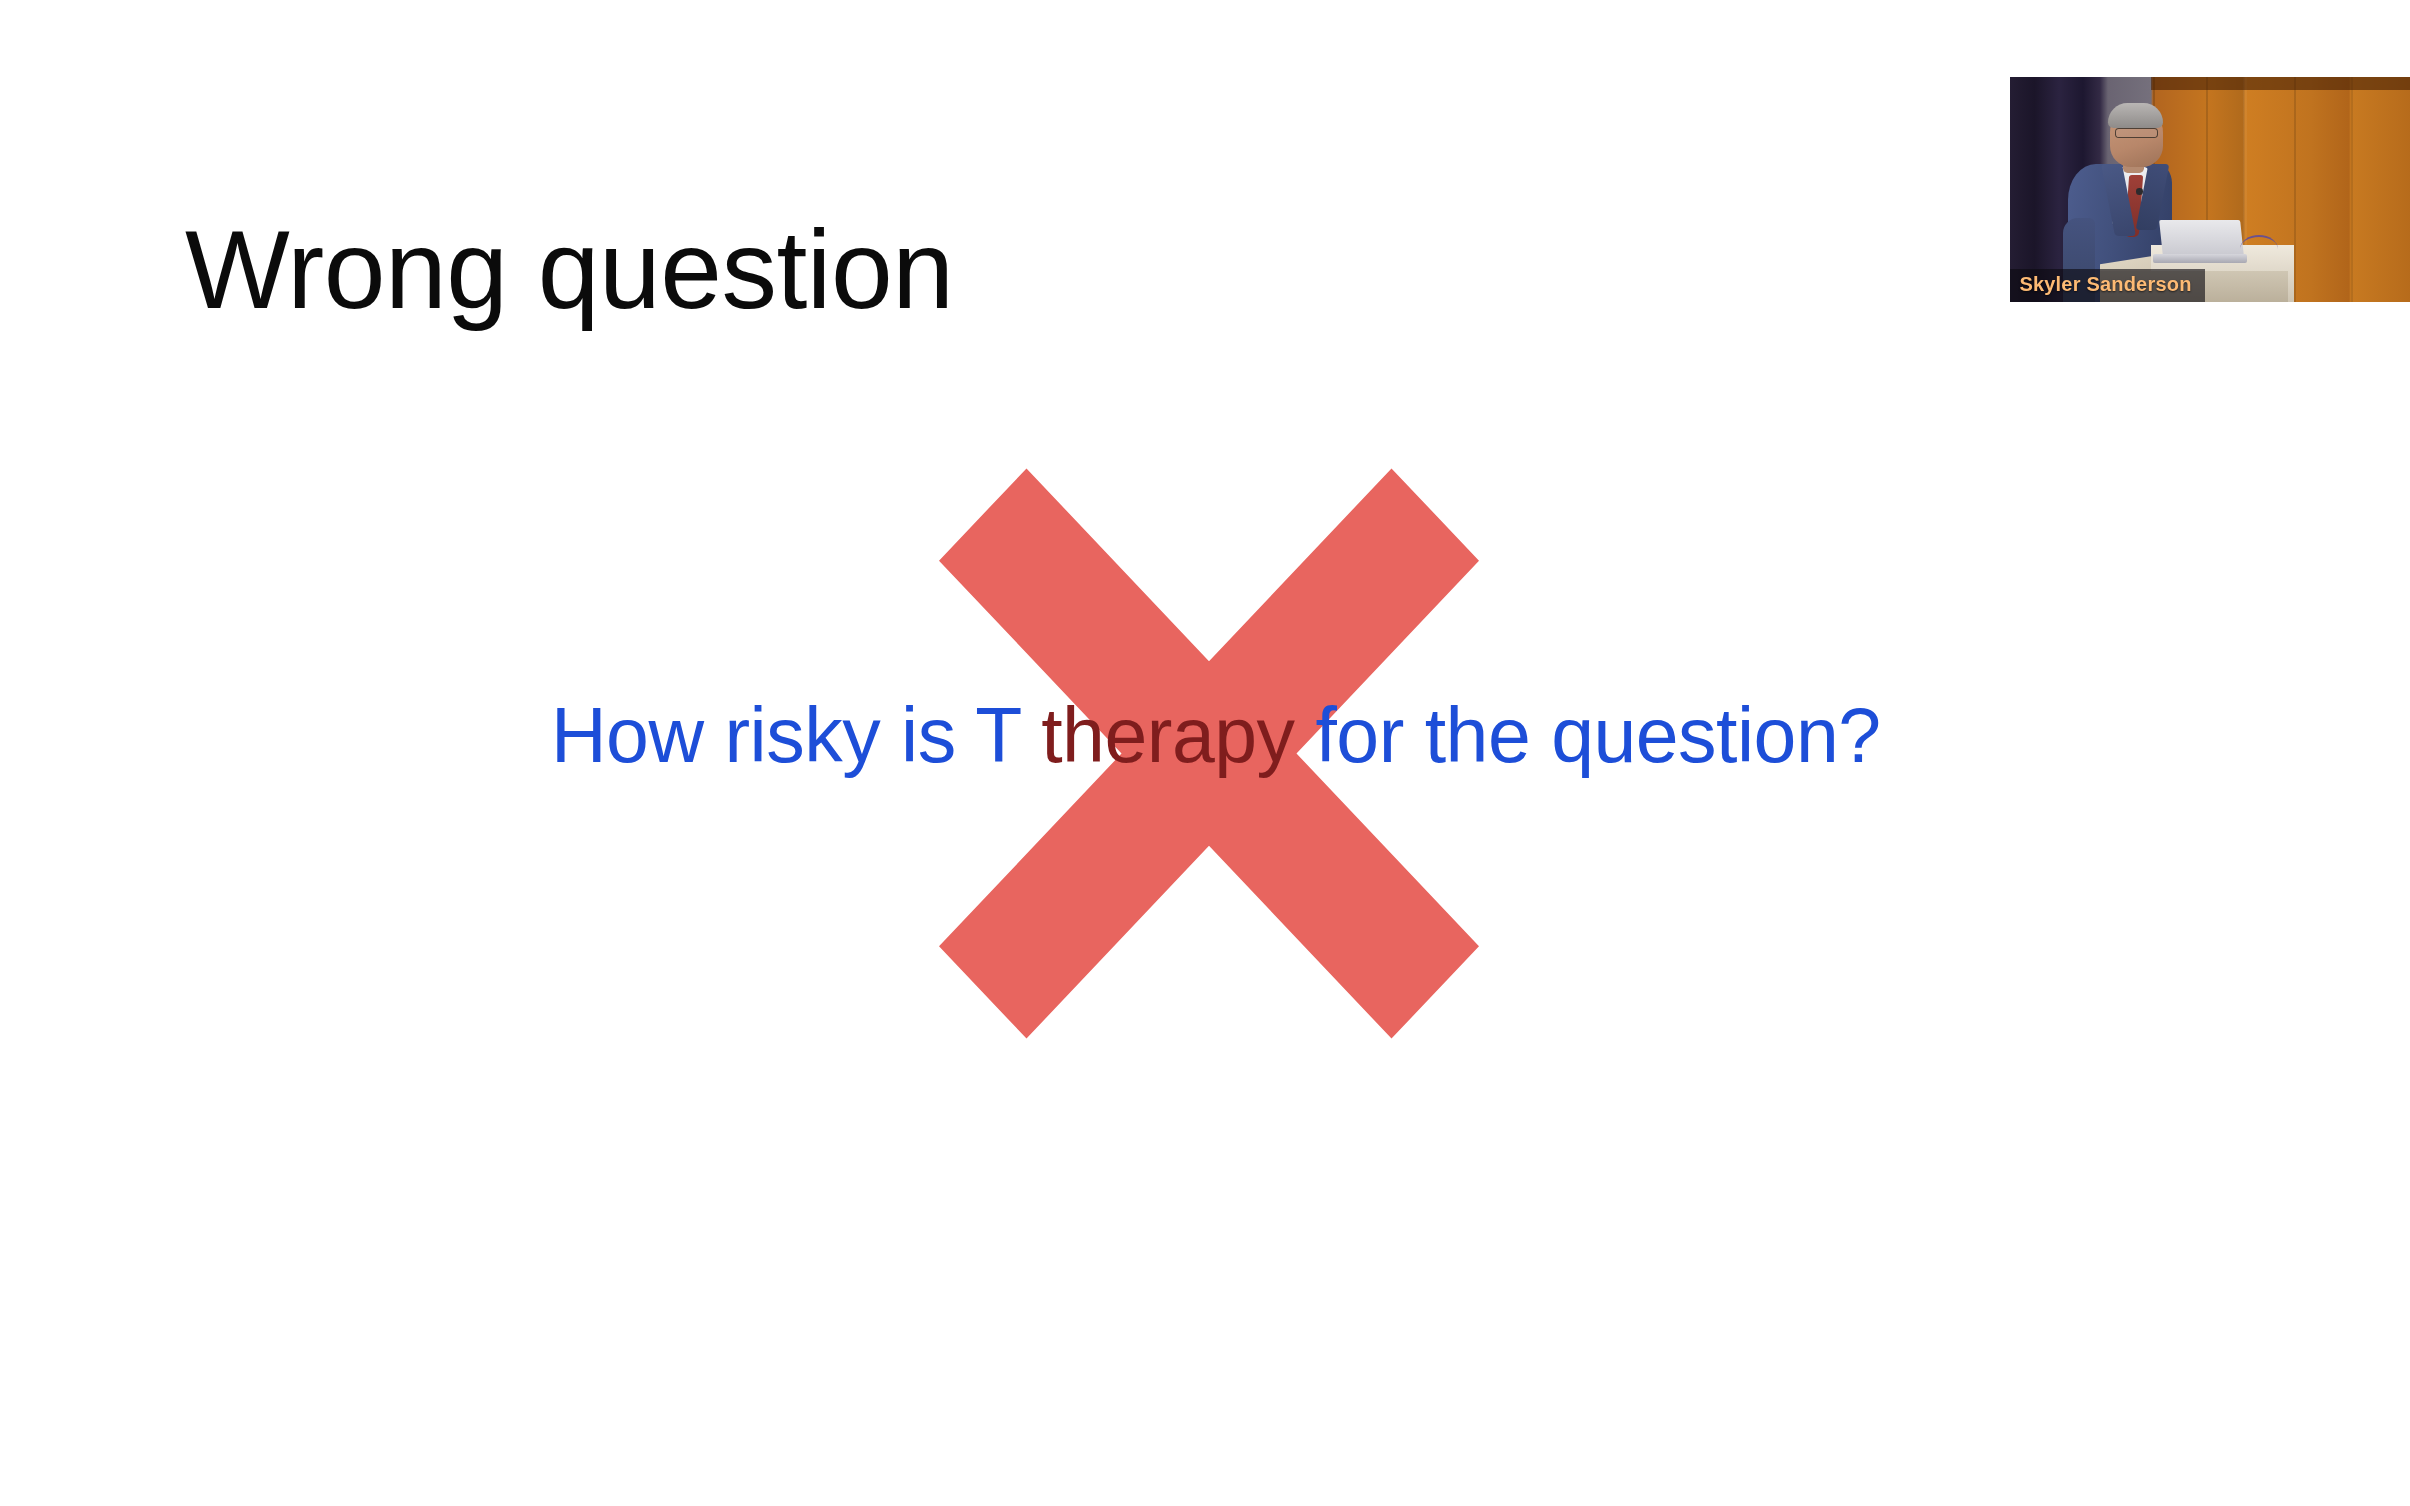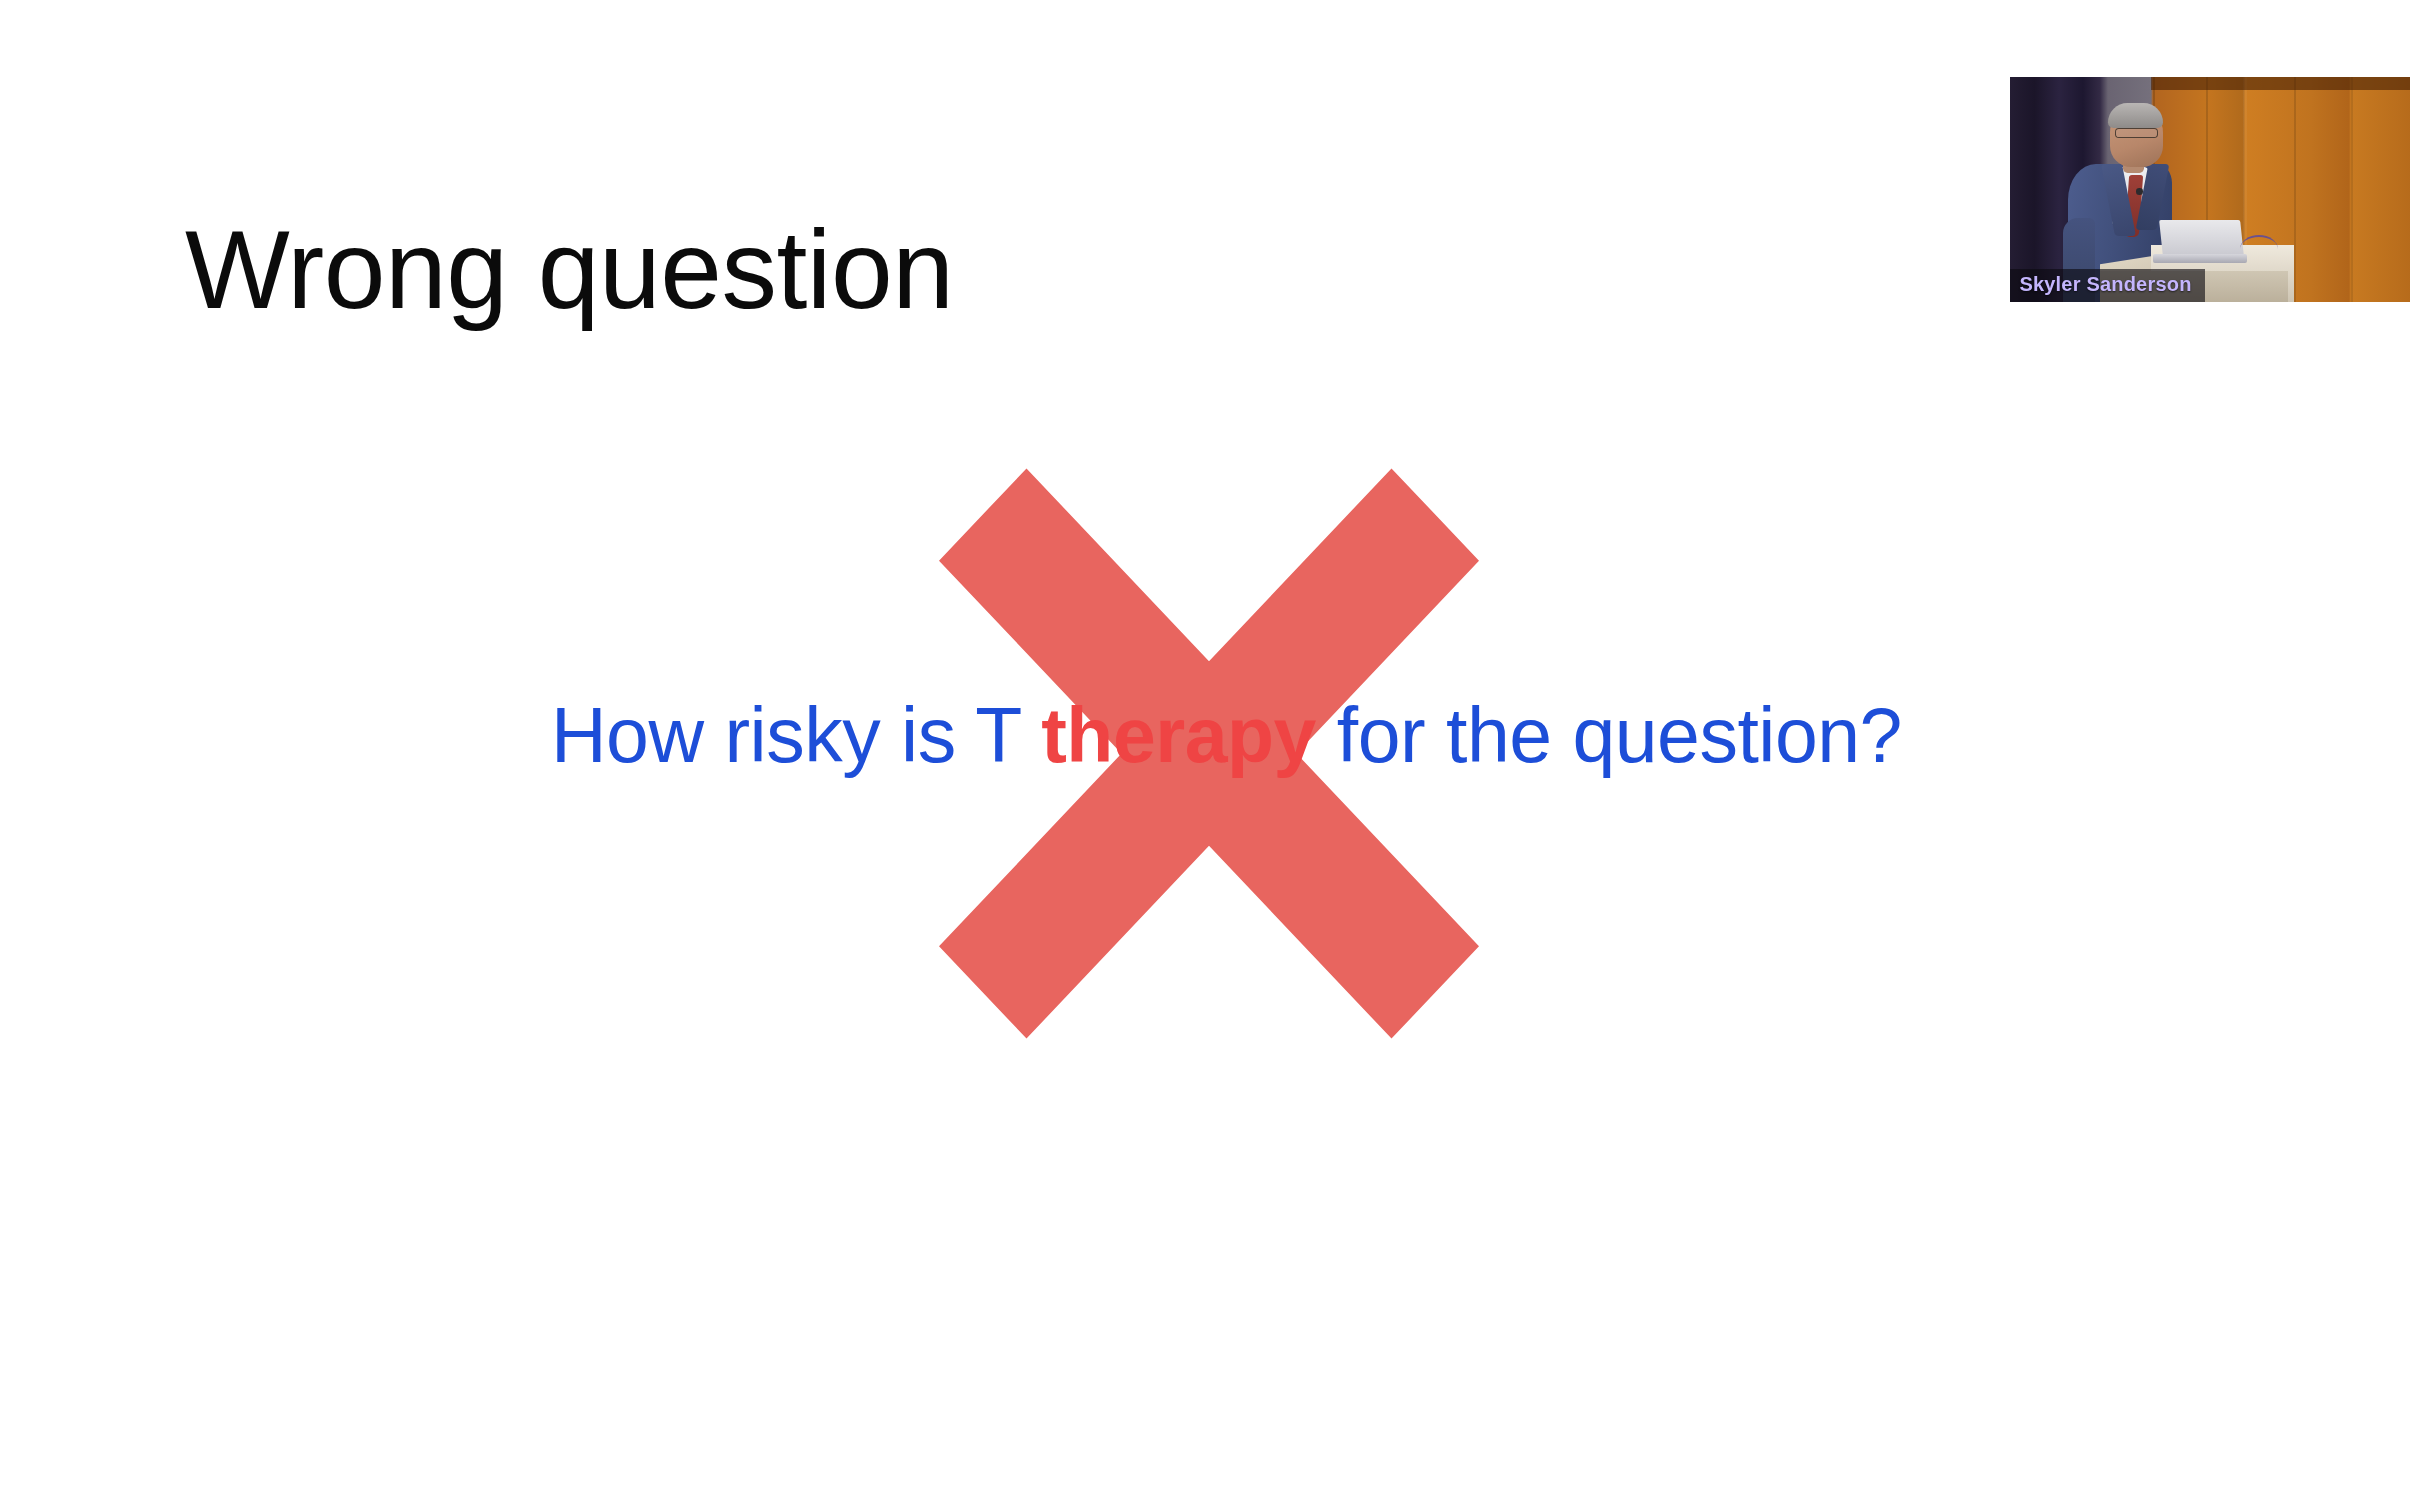--- a/index.html
+++ b/index.html
@@ -50,21 +50,21 @@
     font-family:"Liberation Sans", sans-serif;
     font-size:77px;
     font-weight:400;
     color:#0b0b0b;
     line-height:1.05;
     white-space:nowrap;
     letter-spacing:-0.5px;
   }
   #question-line .seg { color:#1d4ed8; }
   
-  #question-line .over-x { color:#ef4444;font-weight:bold; }
+  #question-line .over-x { color:#7f1d1d; }
 
   
   #video-overlay {
     position:absolute;
     left:2010px;
     top:77px;
     width:405px;
     height:225px;
     overflow:hidden;
     z-index:5;
@@ -194,21 +194,21 @@
     bottom:0px;
     min-width:113px;
     padding:4.7px 13px 6.6px 9.4px;
     background:rgba(12,10,16,.62);
     z-index:6;
   }
   #video-name-text {
     font-family:"Liberation Sans", sans-serif;
     font-size:20px;
     font-weight:700;
-    color:#c4b5fd;
+    color:#fdba74;
     letter-spacing:0.2px;
     line-height:1.1;
     white-space:nowrap;
     text-shadow:0 0.9px 1.9px rgba(0,0,0,.6);
   }
 </style>
 </head>
 <body>
 
 <div id="slide">

